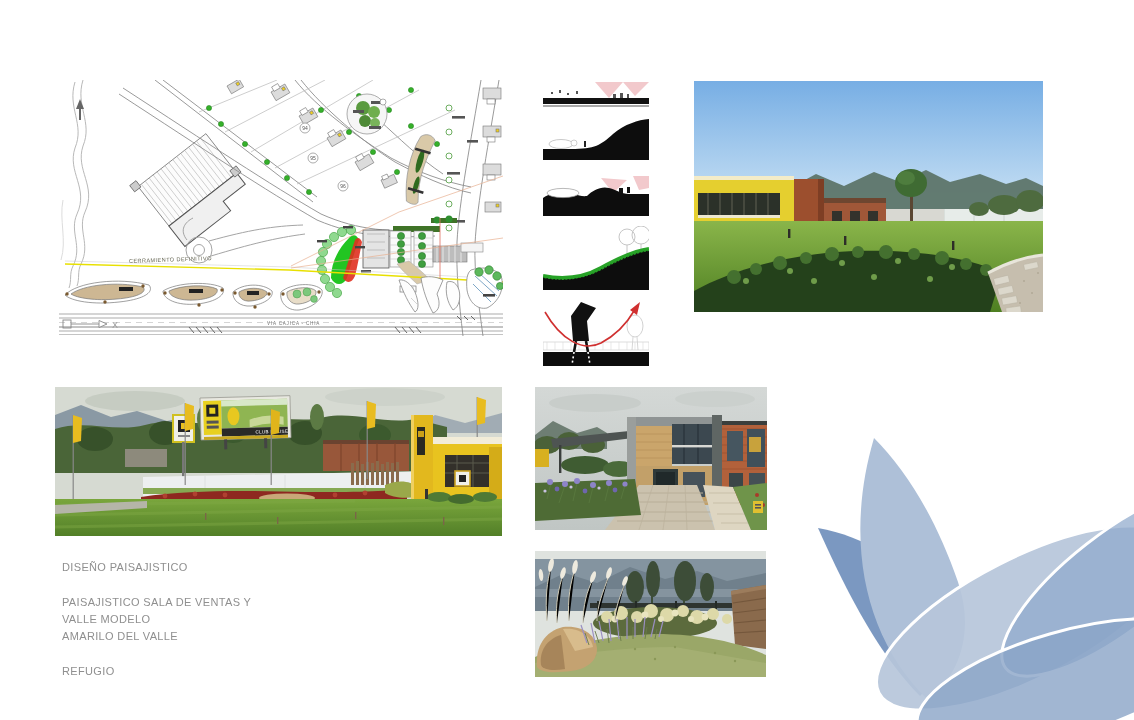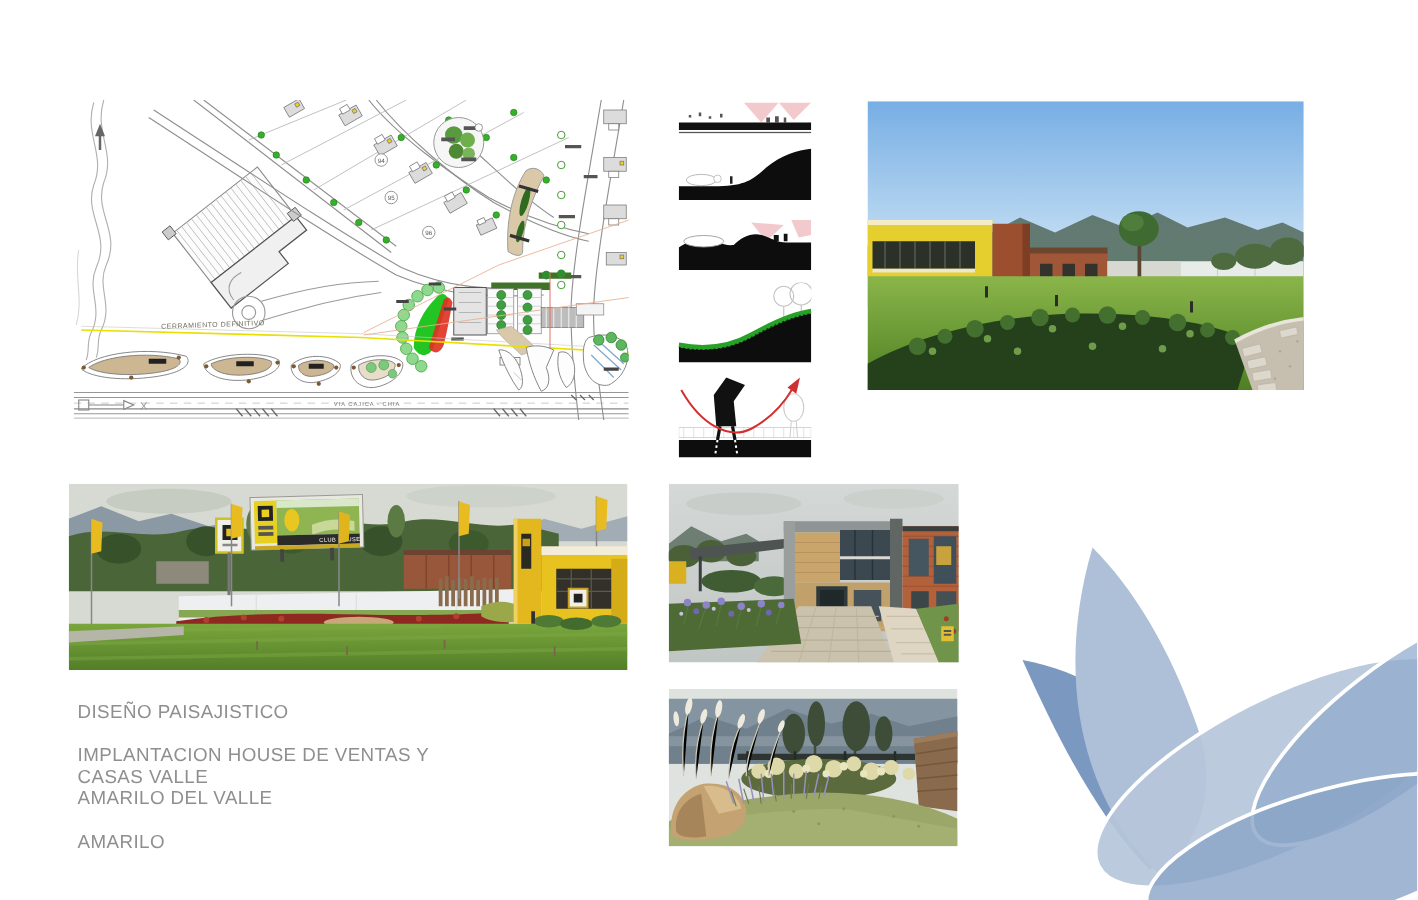--- a/index.html
+++ b/index.html
@@ -1,19 +1,19 @@
 <!DOCTYPE html>
 <html><head>
 <meta charset="utf-8">
 <style>
   html,body{margin:0;padding:0;background:#ffffff;}
   .slide{position:relative;width:1134px;height:720px;background:#ffffff;overflow:hidden;
          font-family:"Liberation Sans",sans-serif;}
   .abs{position:absolute;}
-  .caption{position:absolute;color:#8f8f8f;font-size:15px;letter-spacing:.35px;white-space:nowrap;}
+  .caption{position:absolute;color:#8f8f8f;font-size:11px;letter-spacing:.35px;white-space:nowrap;}
   svg{display:block;}
   svg text{font-family:"Liberation Sans",sans-serif;}
 </style>
 </head>
 <body>
 
 <div class="slide">
 
   <svg class="abs" style="left:59px;top:80px" width="444" height="256" viewBox="0 0 444 256">
     <rect x="0" y="0" width="444" height="256" fill="#ffffff"></rect>
@@ -770,24 +770,24 @@
         <ellipse cx="40" cy="16" rx="2.6" ry="7" transform="rotate(10 40 16)"></ellipse>
         <ellipse cx="58" cy="26" rx="2.4" ry="6" transform="rotate(20 58 26)"></ellipse>
         <ellipse cx="74" cy="22" rx="2.4" ry="6" transform="rotate(18 74 22)"></ellipse>
         <ellipse cx="90" cy="30" rx="2.2" ry="5" transform="rotate(22 90 30)"></ellipse>
         <ellipse cx="6" cy="24" rx="2.2" ry="6" transform="rotate(-6 6 24)"></ellipse>
       </g>
     </g>
   </svg>
 
   <div class="caption" style="left:62px;top:561px">DISEÑO PAISAJISTICO</div>
-  <div class="caption" style="left:62px;top:596px">IMPLANTACION HOUSE DE VENTAS Y</div>
-  <div class="caption" style="left:62px;top:613px">CASAS VALLE</div>
+  <div class="caption" style="left:62px;top:596px">PAISAJISTICO SALA DE VENTAS Y</div>
+  <div class="caption" style="left:62px;top:613px">VALLE MODELO</div>
   <div class="caption" style="left:62px;top:630px">AMARILO DEL VALLE</div>
-  <div class="caption" style="left:62px;top:665px">AMARILO</div>
+  <div class="caption" style="left:62px;top:665px">REFUGIO</div>
 
   <svg class="abs" style="right:0;bottom:0" width="318" height="298" viewBox="0 0 318 298">
     <g>
       <path d="M2,106 C34,178 66,236 104,274 C126,252 136,220 124,186 C96,142 48,114 2,106 Z" fill="#7b98c1"></path>
       <path d="M58,16 C28,118 48,216 112,278 C146,252 158,206 142,160 C120,96 90,48 58,16 Z" fill="#aec0d8"></path>
       <ellipse cx="210" cy="196" rx="165" ry="60" transform="rotate(-27 210 196)" fill="#b6c6da" fill-opacity="0.92" stroke="#ffffff" stroke-width="3"></ellipse>
       <ellipse cx="300" cy="160" rx="140" ry="48" transform="rotate(-38 300 160)" fill="#8fa9cc" fill-opacity="0.72" stroke="#ffffff" stroke-width="3"></ellipse>
       <ellipse cx="248" cy="262" rx="152" ry="52" transform="rotate(-16 248 262)" fill="#8aa4c7" fill-opacity="0.8" stroke="#ffffff" stroke-width="3"></ellipse>
     </g>
   </svg>

